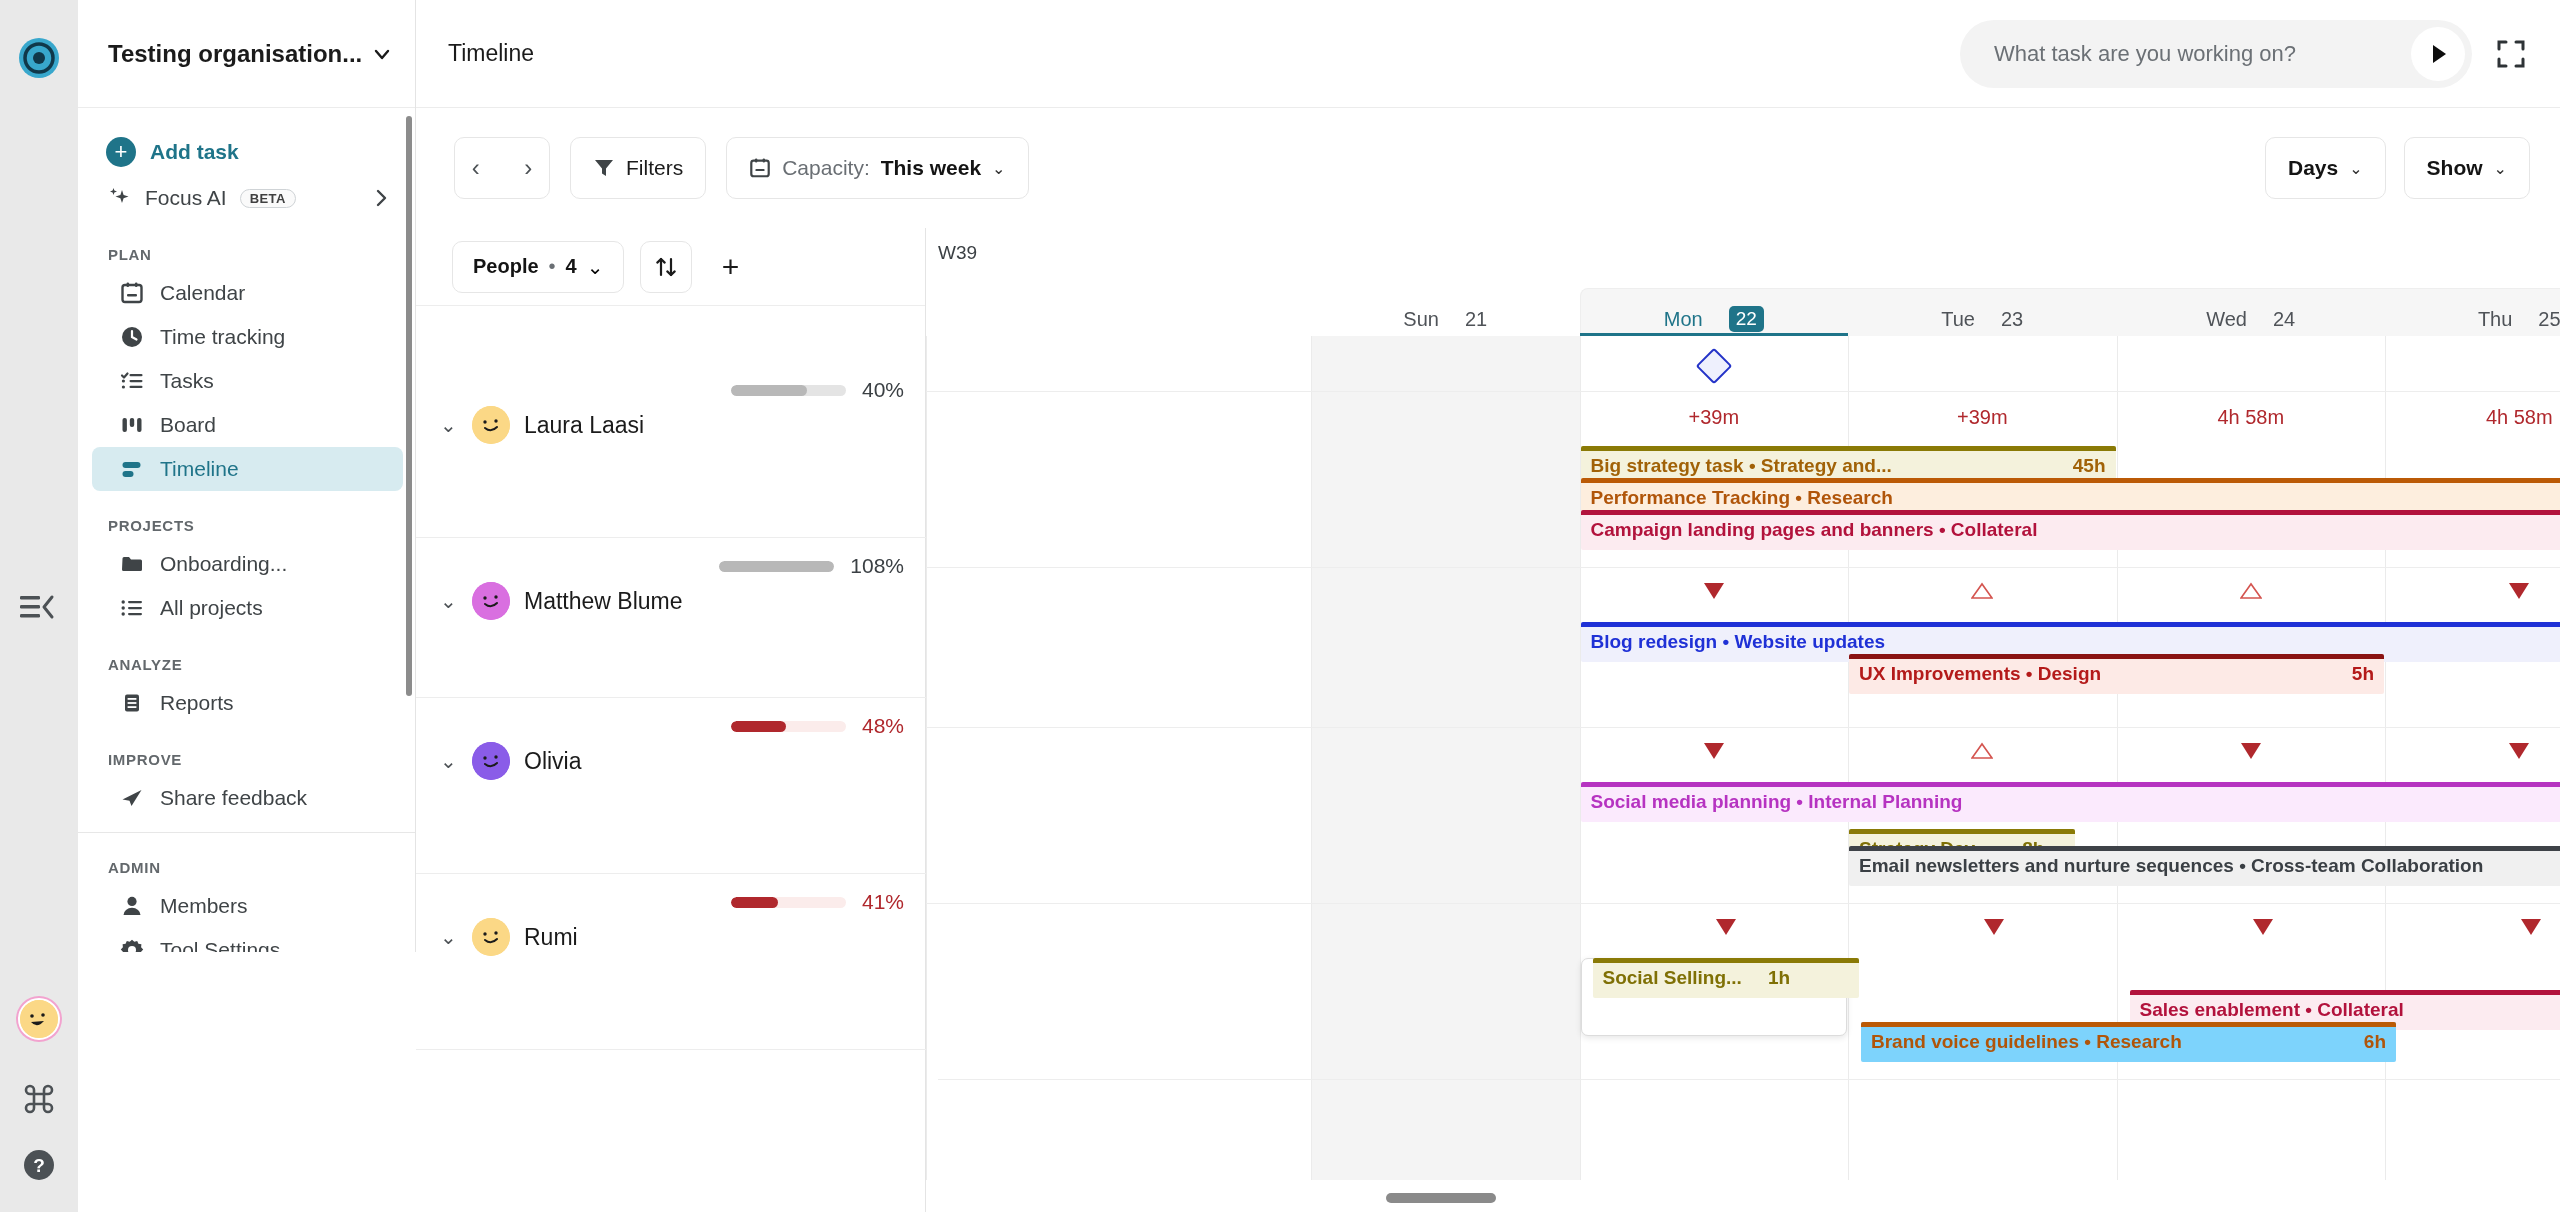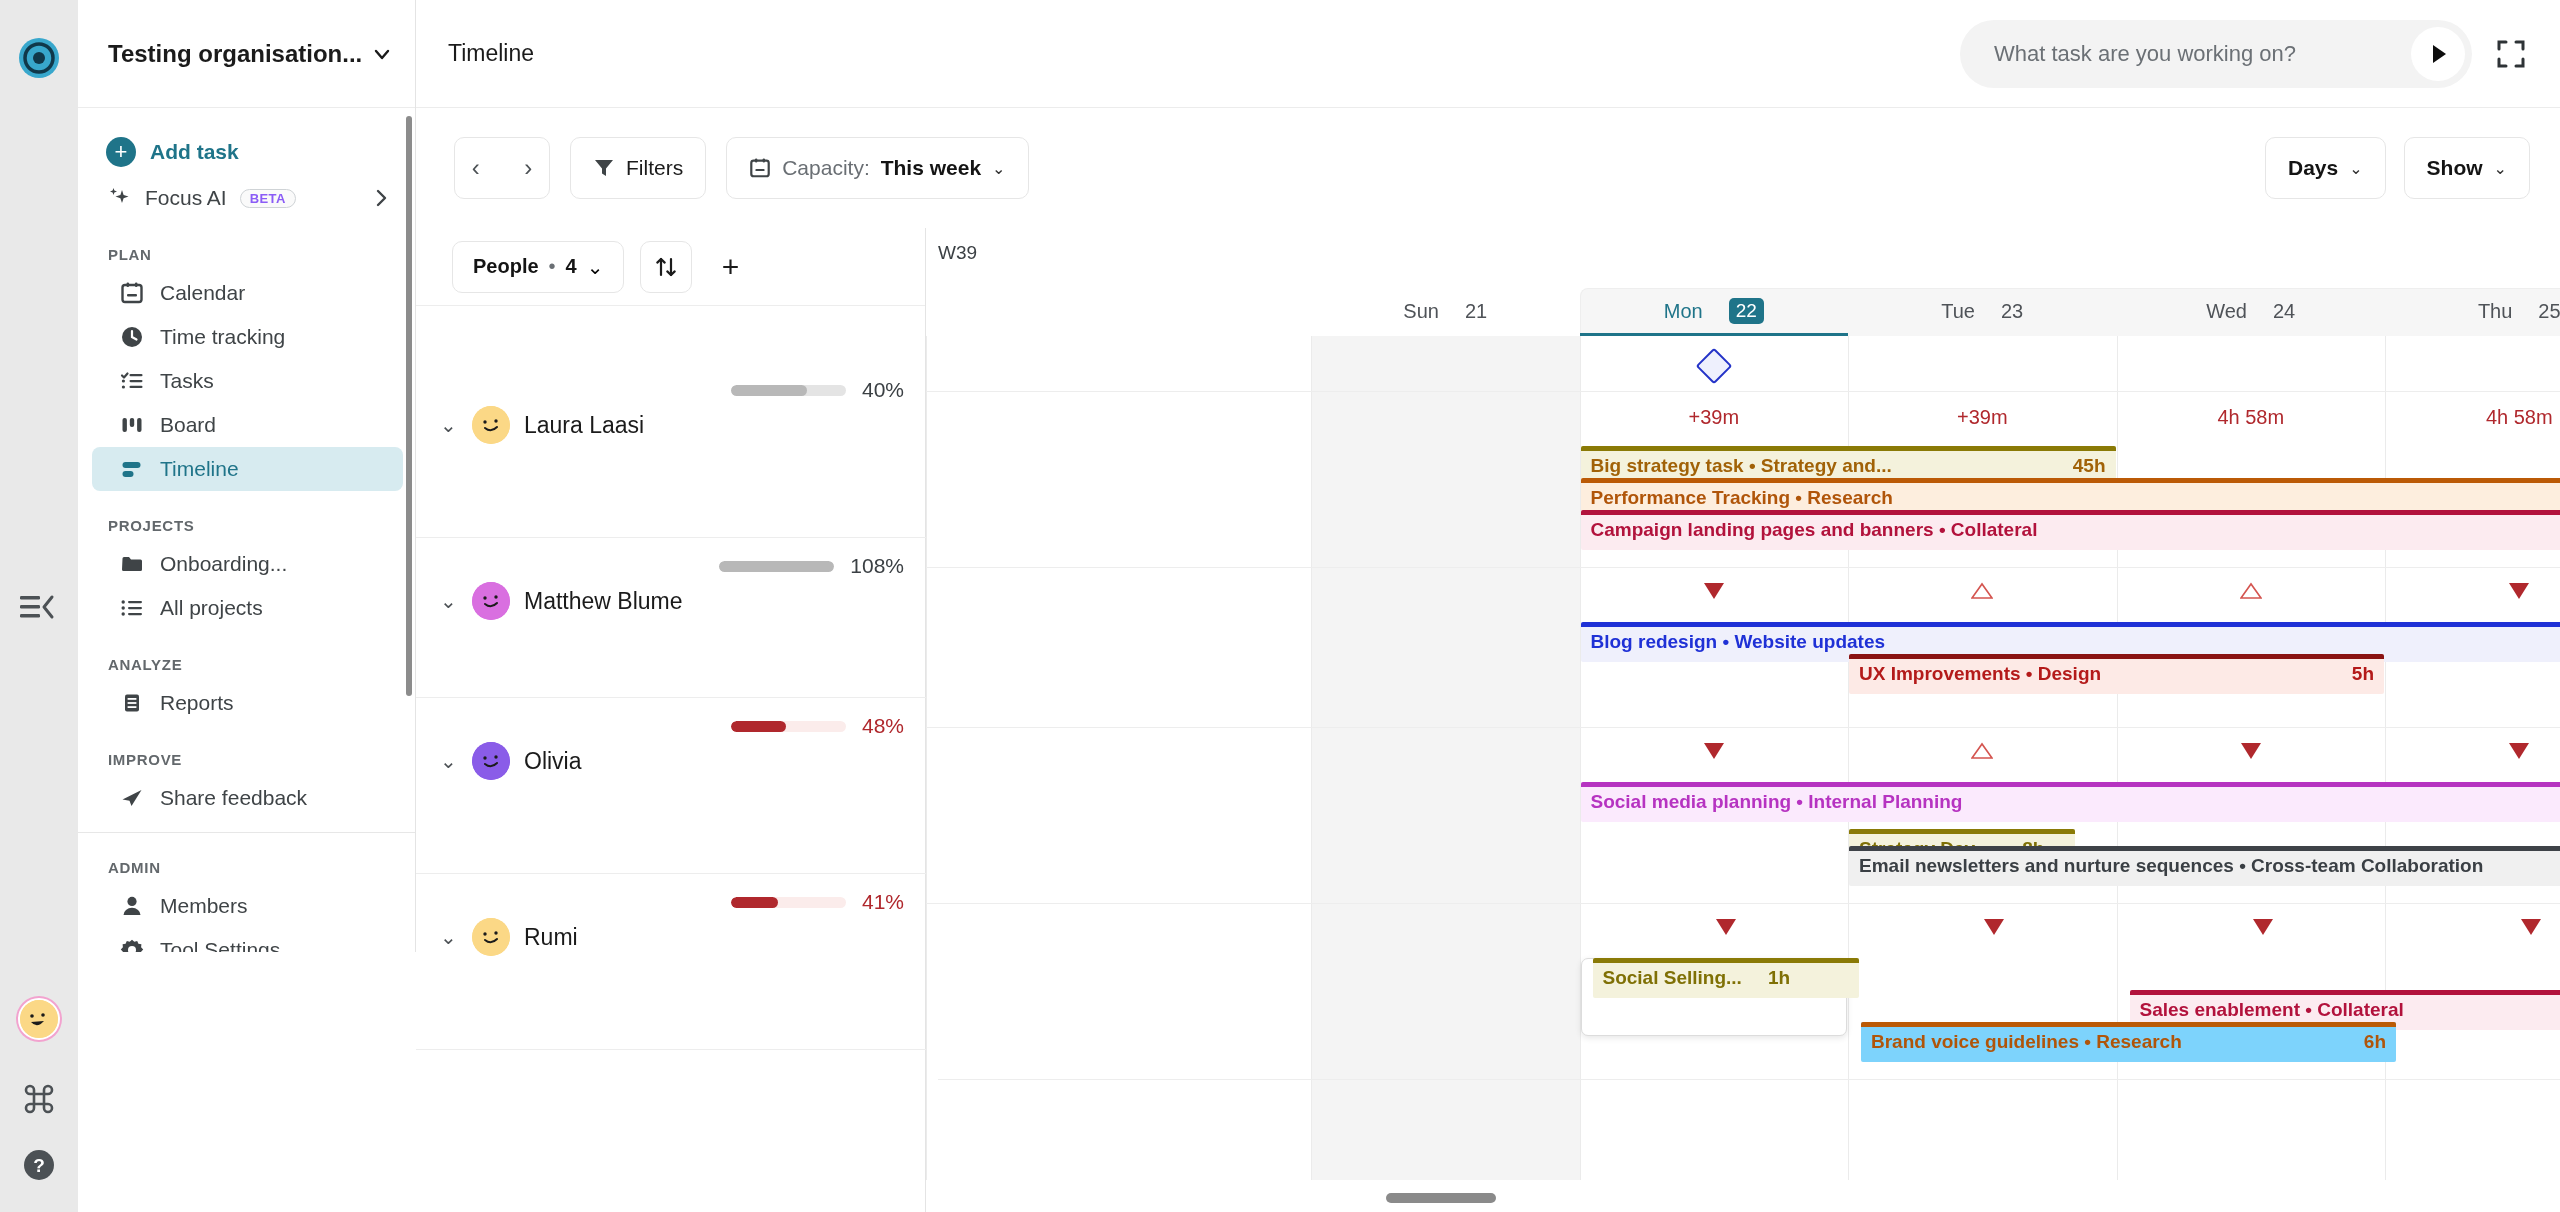--- a/index.html
+++ b/index.html
@@ -56,21 +56,21 @@
     font-size: 22px; line-height: 1; font-weight: 400; flex: 0 0 30px;
   }
   .add-task-label { font-size: 21px; font-weight: bold; color: #1F7489; }
 
   .focus-ai {
     display: flex; align-items: center; gap: 13px; padding: 6px 26px 6px 28px;
     height: 44px; cursor: pointer; margin-top: 2px;
   }
   .focus-label { font-size: 21px; color: #3f4447; }
   .beta-badge {
-    font-size: 13px; font-weight: bold; color: #8b5cf6; border: 1px solid #cfd3d6;
+    font-size: 13px; font-weight: bold; color: #404040; border: 1px solid #cfd3d6;
     border-radius: 10px; padding: 1px 9px; letter-spacing: .4px; background: #fafafa;
   }
   .focus-arrow { margin-left: auto; color: #3f4447; font-size: 19px; }
 
   .nav-section {
     font-size: 15px; font-weight: bold; letter-spacing: .7px; color: #63686c;
     padding: 0 30px; margin: 26px 0 8px;
   }
   .nav-item {
     display: flex; align-items: center; gap: 16px; height: 44px;
@@ -145,21 +145,21 @@
   .plain-btn {
     width: 44px; height: 44px; display: flex; align-items: center; justify-content: center;
     cursor: pointer; font-size: 30px; color: #1b1b1b; font-weight: 300;
   }
 
   .week-bar { height: 58px; position: relative; border-bottom: 0; }
   .week-label { position: absolute; left: 12px; top: 14px; font-size: 19px; color: #3b4044; }
 
   .day-head { height: 50px; position: relative; }
   .day-cell {
-    position: absolute; top: 0; height: 50px; display: flex; align-items: center;
+    position: absolute; top: 8px; height: 50px; display: flex; align-items: center;
     justify-content: center; gap: 26px; font-size: 20px; color: #4f5358;
   }
   .day-cell.today { color: #1F7489; }
   .today-chip {
     background: #1F7489; color: #fff; border-radius: 5px; padding: 2px 7px;
     font-size: 19px; font-weight: normal;
   }
   .weekhl {
     position: absolute; top: 2px; height: 48px;
     background: #f6f6f6; border-radius: 8px 8px 0 0; border: 1px solid #eeeeee;

